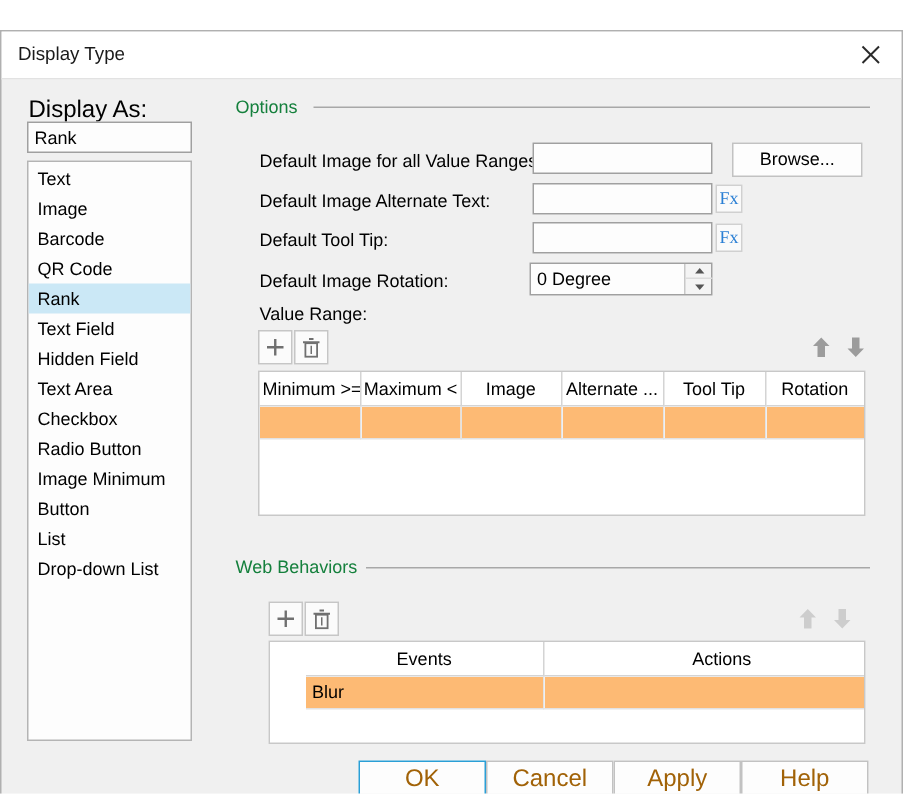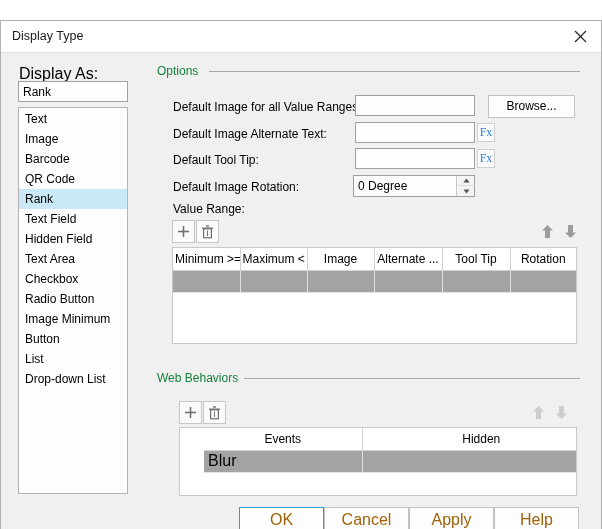--- a/index.html
+++ b/index.html
@@ -190,23 +190,23 @@
     border-right: 1px solid #d4d4d4;
     border-bottom: 1px solid #d4d4d4;
     text-align: center;
     padding: 0 2px;
     overflow: hidden;
     white-space: nowrap;
   }
   .grid th:last-child { border-right: none; }
   .grid td {
     height: 22px;
-    font-size: 16px;
-    color: #000;
-    background: #a3a3a3;
+    font-size: 12px;
+    color: #000;
+    background: #fdba74;
     border-right: 1px solid #e2e2e2;
     border-bottom: 1px solid #e2e2e2;
     padding: 0 4px;
     overflow: hidden;
     white-space: nowrap;
   }
   .grid td:last-child { border-right: none; }
 
   
   .dlg-btn {
@@ -382,21 +382,21 @@
 
   <div class="grid" style="left:178px; top:406px; width:398px; height:69px;padding-left:24px;">
     <table>
       <colgroup>
           <col style="width:158px">
           <col style="width:238px">
         </colgroup>
       <thead>
         <tr>
           <th>Events</th>
-          <th>Hidden</th>
+          <th>Actions</th>
         </tr>
       </thead>
       <tbody>
         <tr>
           <td>Blur</td>
           <td></td>
         </tr>
       </tbody>
     </table>
   </div>

